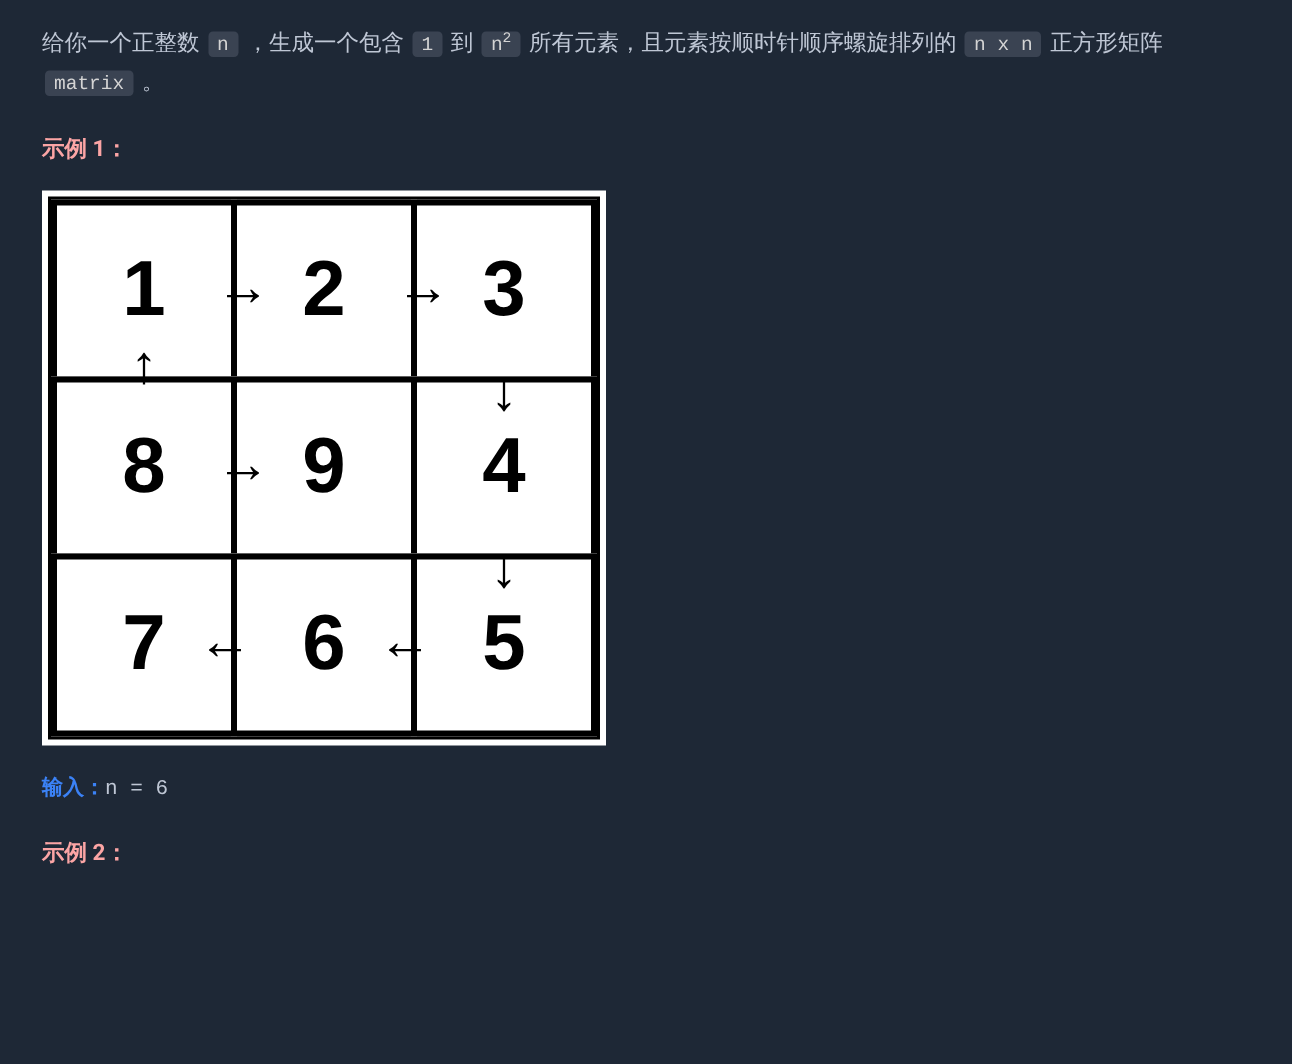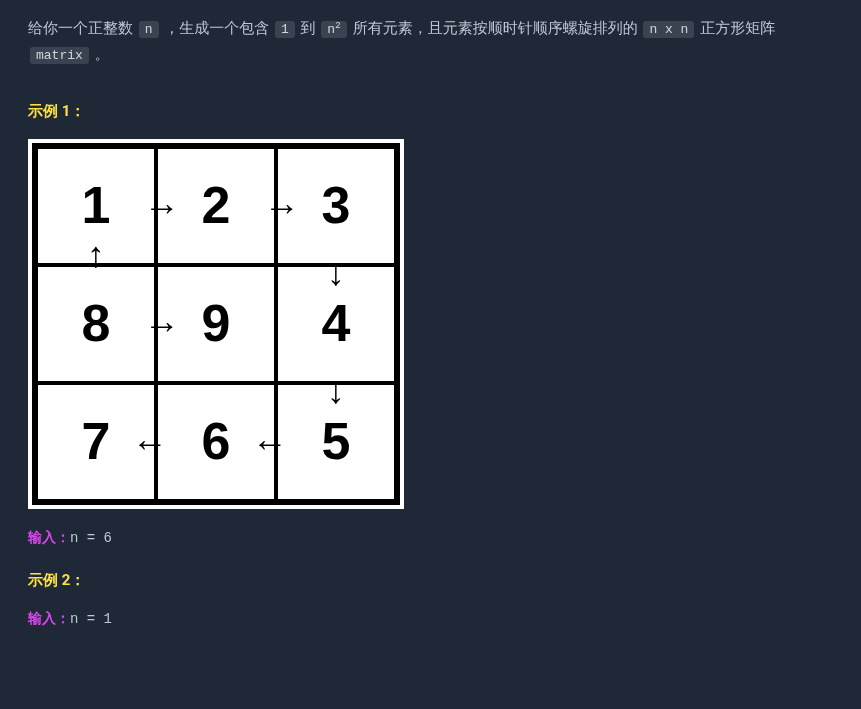--- a/index.html
+++ b/index.html
@@ -12,33 +12,33 @@
       color: #d4d4d4;
       font-family: -apple-system, BlinkMacSystemFont, "Segoe UI", Roboto, "Helvetica Neue", Arial, sans-serif;
       font-size: 15px;
       line-height: 1.7;
       padding: 16px 28px;
       width: 861px;
       min-height: 709px;
     }
     .description {
       color: #bfc7d5;
-      margin-bottom: 32px;
+      margin-bottom: 20px;
     }
     .inline-code {
       background-color: #3a4352;
       color: #d4d4d4;
       padding: 1px 6px;
       border-radius: 3px;
       font-family: Consolas, "Courier New", monospace;
       font-size: 13px;
       margin: 0 2px;
     }
     .section-title {
-      color: #fde047;
+      color: #fca5a5;
       font-weight: bold;
       margin-top: 18px;
       margin-bottom: 14px;
       font-size: 15px;
     }
     .matrix-image {
       background-color: #ffffff;
       display: inline-block;
       padding: 4px;
       margin-bottom: 18px;
@@ -97,21 +97,21 @@
       z-index: 10;
     }
     .io-block {
       font-family: Consolas, "Courier New", monospace;
       color: #bfc7d5;
       margin-bottom: 4px;
       font-size: 14px;
     }
     .io-label {
       font-weight: bold;
-      color: #d946ef;
+      color: #3b82f6;
     }
     .example-group {
       margin-bottom: 8px;
     }
     sup {
       font-size: 0.75em;
     }
   </style>
 </head>
 <body>
@@ -166,19 +166,16 @@
 
 <div class="example-group">
   <div class="io-block">
     <span class="io-label">输入：</span><span>n = 6</span>
   </div>
 </div>
 
 <div class="section-title">示例 2：</div>
 
 <div class="example-group">
-  <div class="io-block">
-    <span class="io-label">输入：</span><span>n = 1</span>
-  </div>
 </div>
 
 
 
 
 </body></html>

